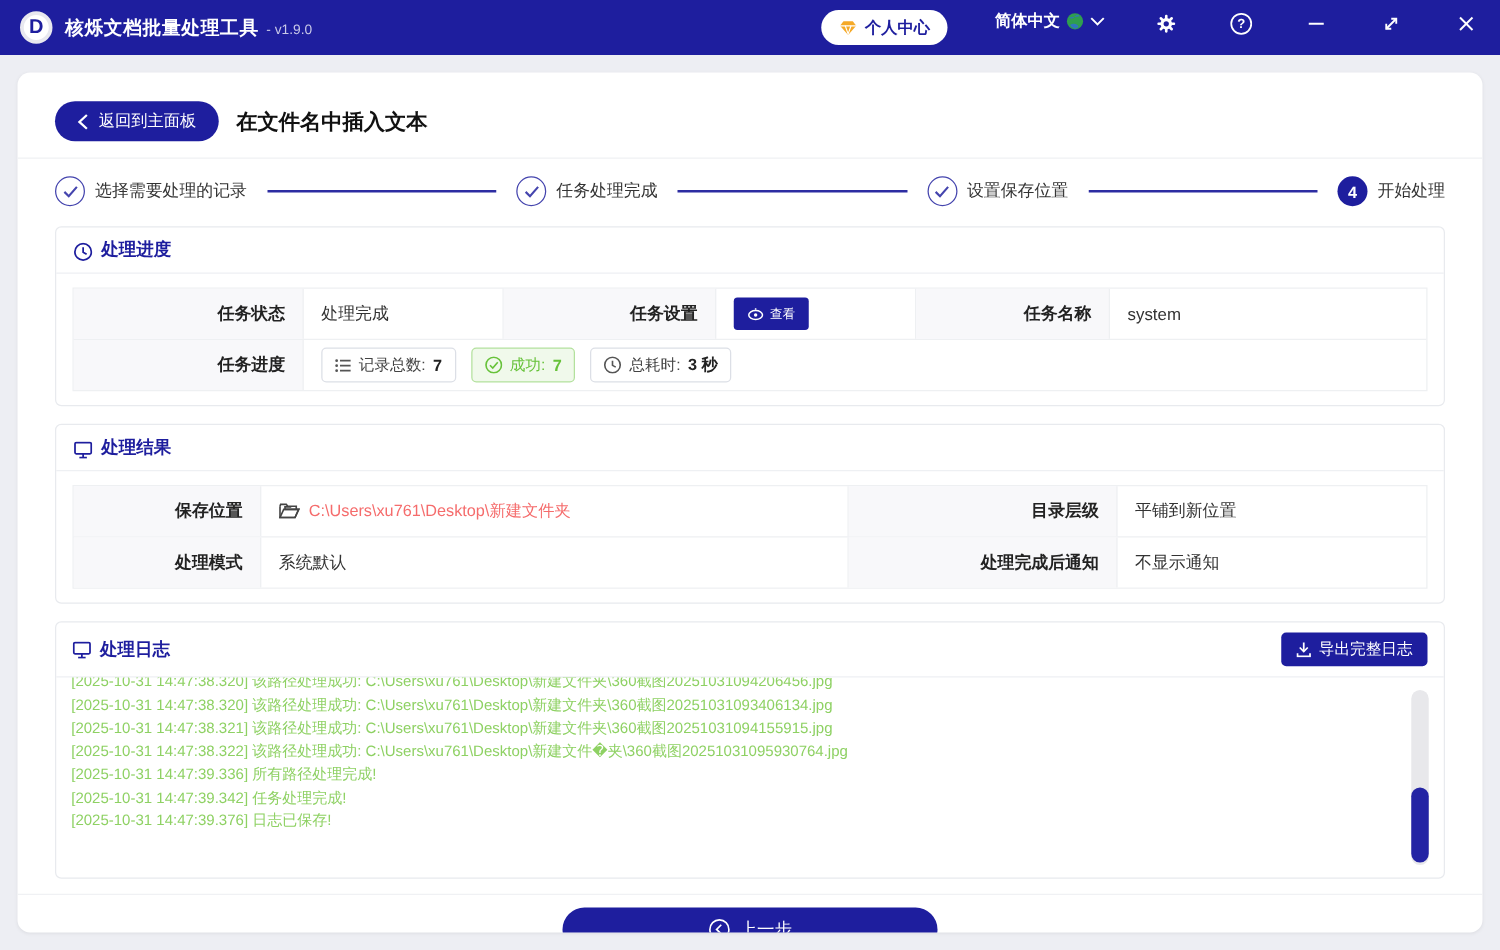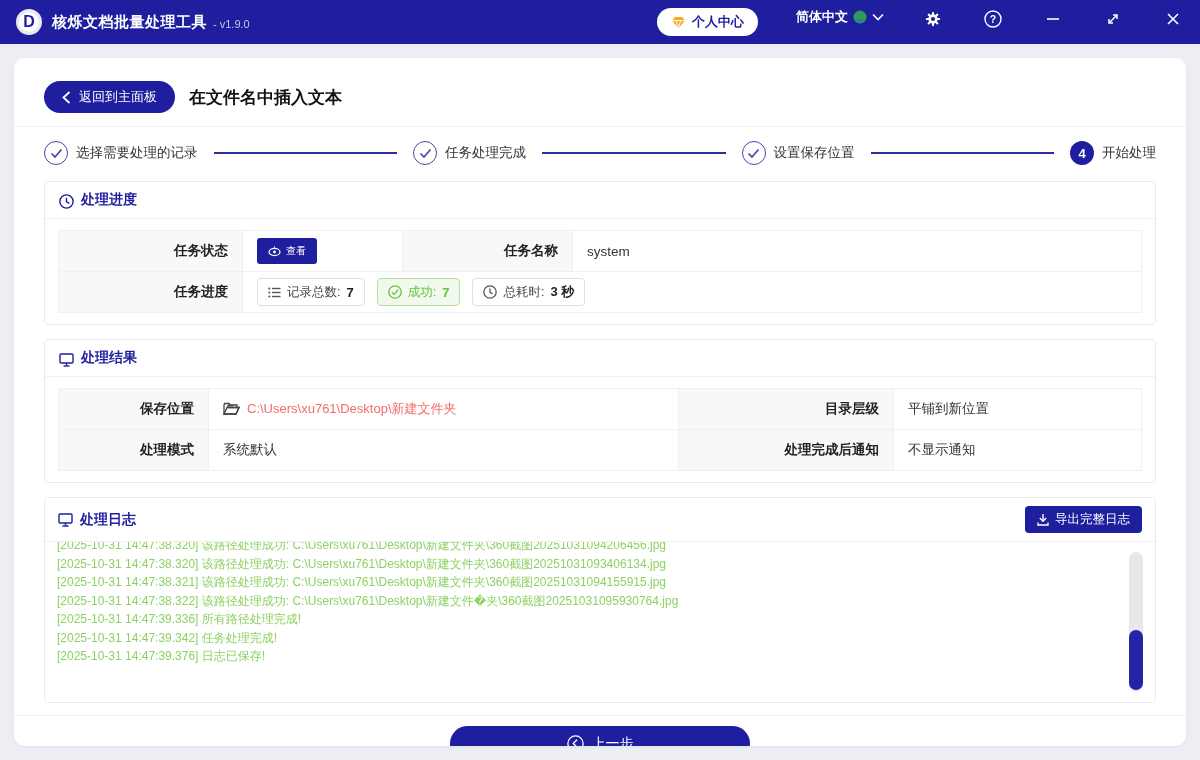--- a/index.html
+++ b/index.html
@@ -243,20 +243,22 @@
           <circle cx="7.5" cy="7.5" r="6.6" fill="none" stroke="#1e1e9e" stroke-width="1.4"></circle>
           <polyline points="7.5,3.8 7.5,7.8 10.3,9.4" fill="none" stroke="#1e1e9e" stroke-width="1.4"></polyline>
         </svg>
       </span>
       <span class="section-title">处理进度</span>
     </div>
     <div class="section-body">
       <div class="tbl">
         <div class="tbl-row cols6">
           <div class="cell label">任务状态</div>
+          <div class="cell">处理完成</div>
+          <div class="cell label">任务设置</div>
           <div class="cell">
             <button class="mini-btn">
               <span>
                 <svg width="13" height="11" viewBox="0 0 13 11">
                   <ellipse cx="6.5" cy="6" rx="5.5" ry="3.6" fill="none" stroke="#fff" stroke-width="1.2"></ellipse>
                   <circle cx="6.5" cy="6" r="1.4" fill="#fff"></circle>
                   <line x1="6.5" y1="0.5" x2="6.5" y2="1.8" stroke="#fff" stroke-width="1.2"></line>
                 </svg>
               </span>
               <span>查看</span>

